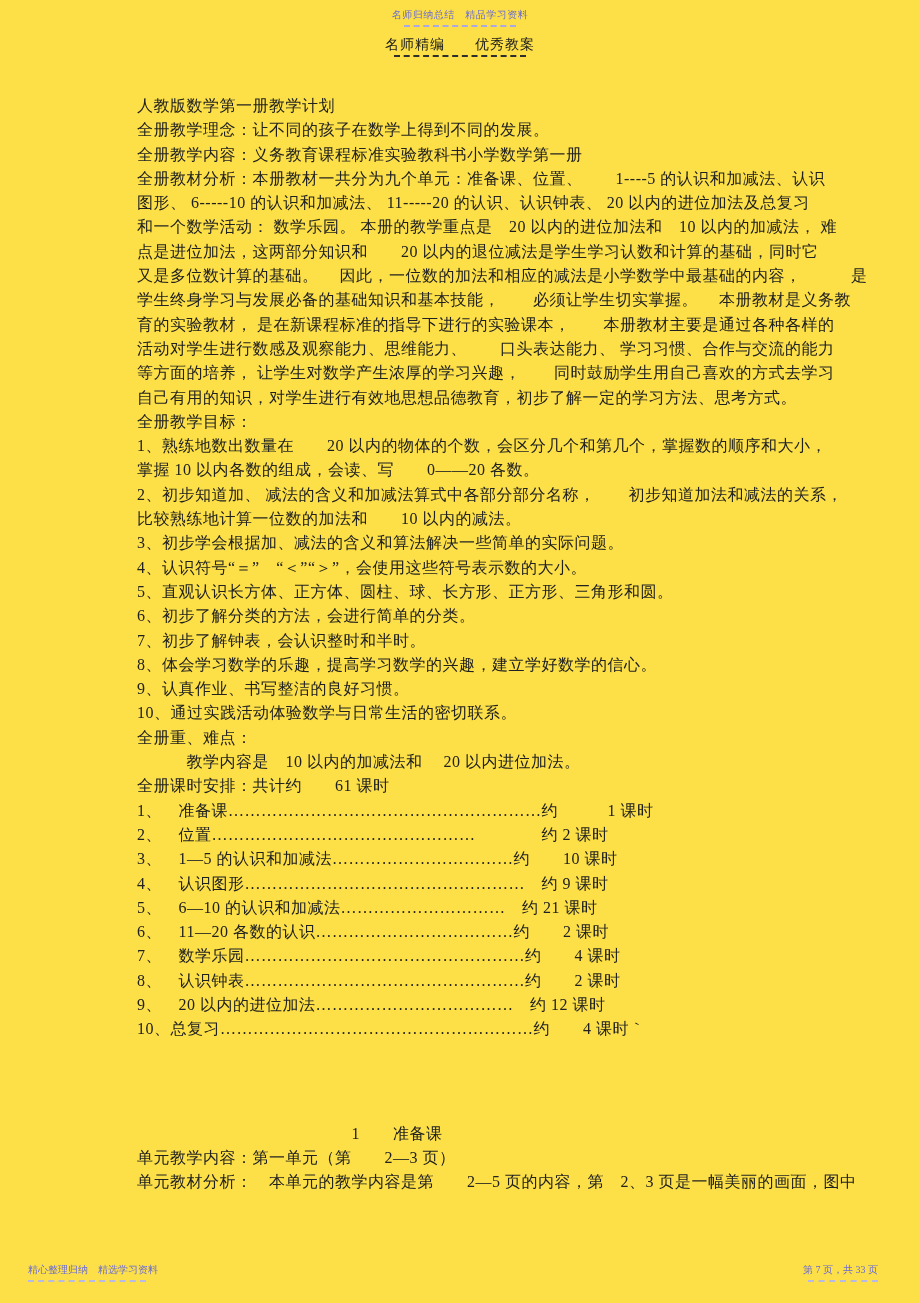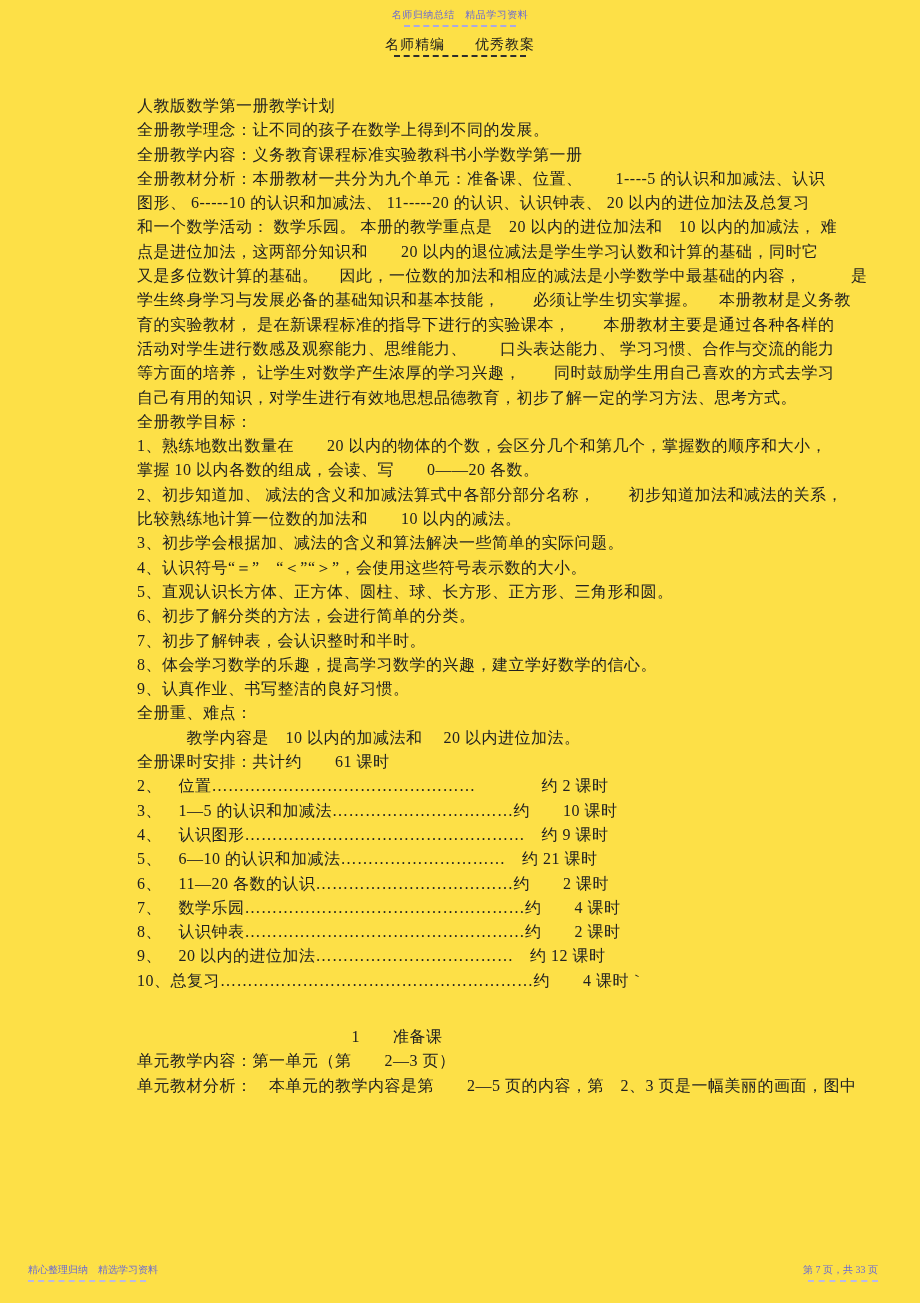--- a/index.html
+++ b/index.html
@@ -19,21 +19,21 @@
   .hdr-title { margin-top:9px; font-size:14px; line-height:17px; color:#1c1c1c; letter-spacing:1px; white-space:pre; }
   .hdr-title-dash { width:132px; margin:2px auto 0; border-top:2px dashed #2e2e2e; }
 
   
   .doc { position:absolute; top:94px; left:137px; width:670px; }
   .line {
     font-size:16px; line-height:24.3px; height:24.3px;
     white-space:pre; letter-spacing:.5px;
   }
   .section-heading {
-    margin-top:32px; font-size:16px; line-height:24.3px;
+    margin-top:80px; font-size:16px; line-height:24.3px;
     text-align:center; padding-right:150px; white-space:pre; letter-spacing:.5px;
   }
 
   
   .ft { position:absolute; top:1264px; font-size:10px; line-height:12px; color:#6a6ad4; }
   .ft-left { left:28px; }
   .ft-right { right:42px; text-align:right; }
   .ft-dash-left { width:118px; margin-top:4px; border-top:2px dashed #b9b9e8; }
   .ft-dash-right { width:70px; margin-top:4px; margin-left:auto; border-top:2px dashed #b9b9e8; }
 </style>
@@ -69,23 +69,25 @@
         <div class="line">掌握 10 以内各数的组成，会读、写　　0——20 各数。</div>
         <div class="line">2、初步知道加、 减法的含义和加减法算式中各部分部分名称，　　初步知道加法和减法的关系，</div>
         <div class="line">比较熟练地计算一位数的加法和　　10 以内的减法。</div>
         <div class="line">3、初步学会根据加、减法的含义和算法解决一些简单的实际问题。</div>
         <div class="line">4、认识符号“＝”　“＜”“＞”，会使用这些符号表示数的大小。</div>
         <div class="line">5、直观认识长方体、正方体、圆柱、球、长方形、正方形、三角形和圆。</div>
         <div class="line">6、初步了解分类的方法，会进行简单的分类。</div>
         <div class="line">7、初步了解钟表，会认识整时和半时。</div>
         <div class="line">8、体会学习数学的乐趣，提高学习数学的兴趣，建立学好数学的信心。</div>
         <div class="line">9、认真作业、书写整洁的良好习惯。</div>
+        <div class="line">10、通过实践活动体验数学与日常生活的密切联系。</div>
         <div class="line">全册重、难点：</div>
         <div class="line">　　　教学内容是　10 以内的加减法和　 20 以内进位加法。</div>
         <div class="line">全册课时安排：共计约　　61 课时</div>
+        <div class="line">1、　准备课…………………………………………………约　　　1 课时</div>
         <div class="line">2、　位置…………………………………………　　　　约 2 课时</div>
         <div class="line">3、　1—5 的认识和加减法……………………………约　　10 课时</div>
         <div class="line">4、　认识图形……………………………………………　约 9 课时</div>
         <div class="line">5、　6—10 的认识和加减法…………………………　约 21 课时</div>
         <div class="line">6、　11—20 各数的认识………………………………约　　2 课时</div>
         <div class="line">7、　数学乐园……………………………………………约　　4 课时</div>
         <div class="line">8、　认识钟表……………………………………………约　　2 课时</div>
         <div class="line">9、　20 以内的进位加法………………………………　约 12 课时</div>
         <div class="line">10、总复习…………………………………………………约　　4 课时｀</div>
       </div>

